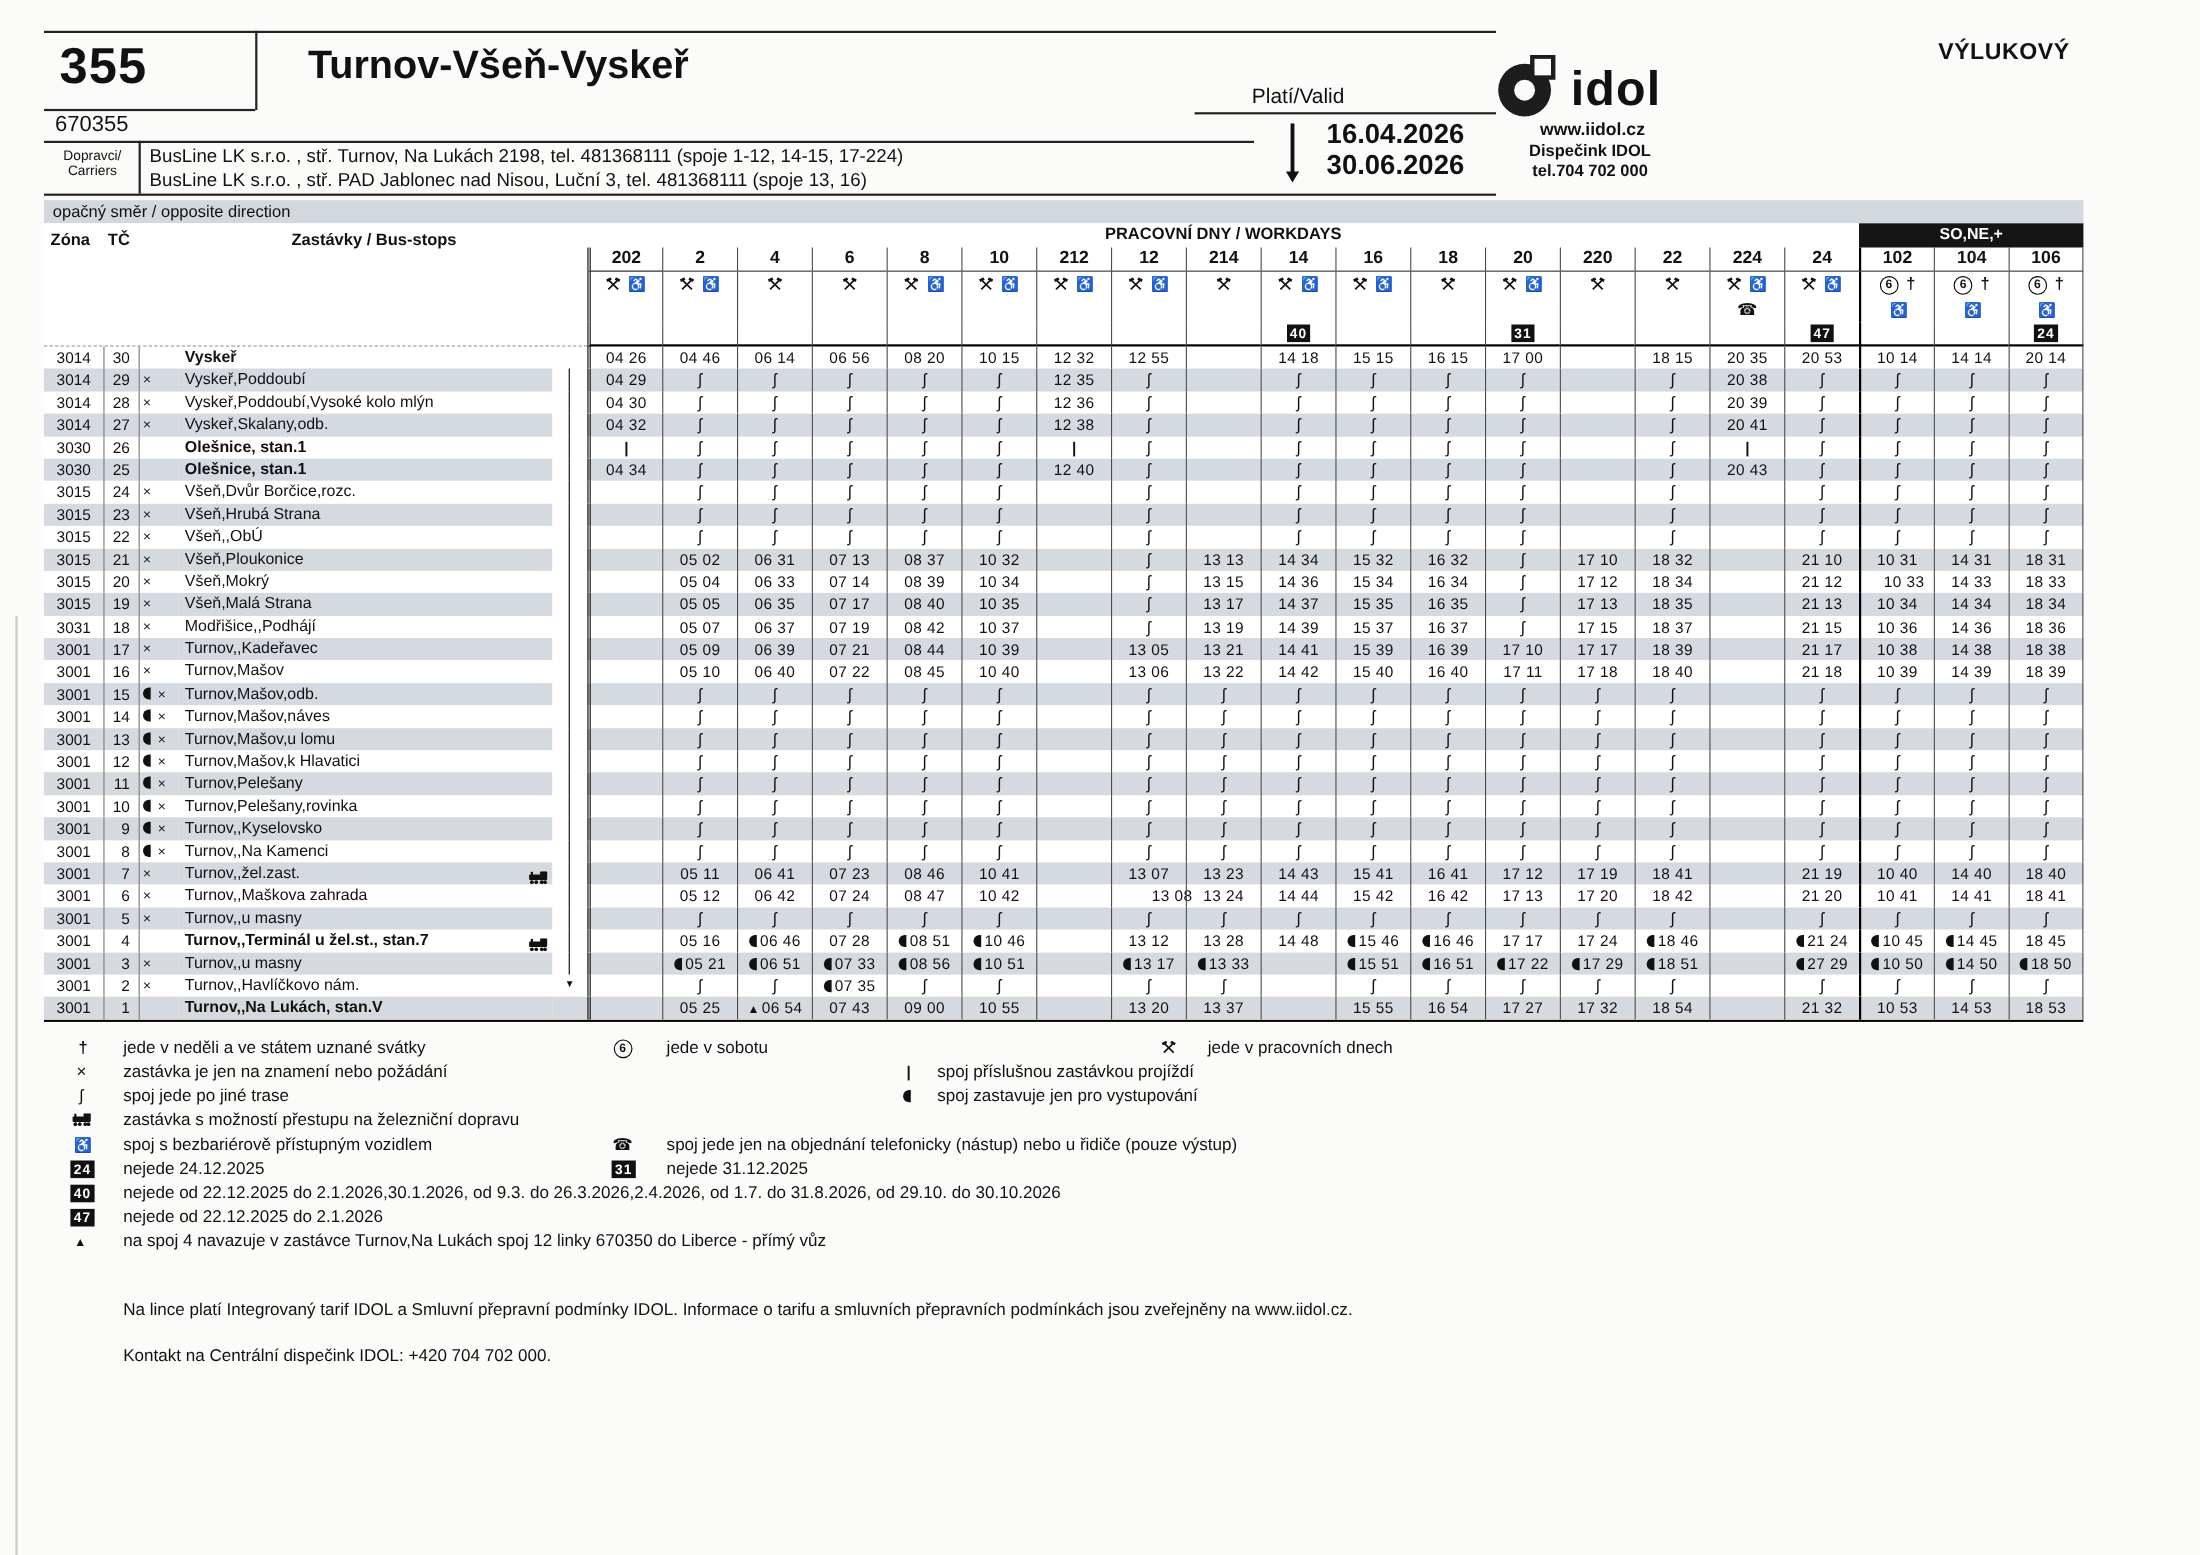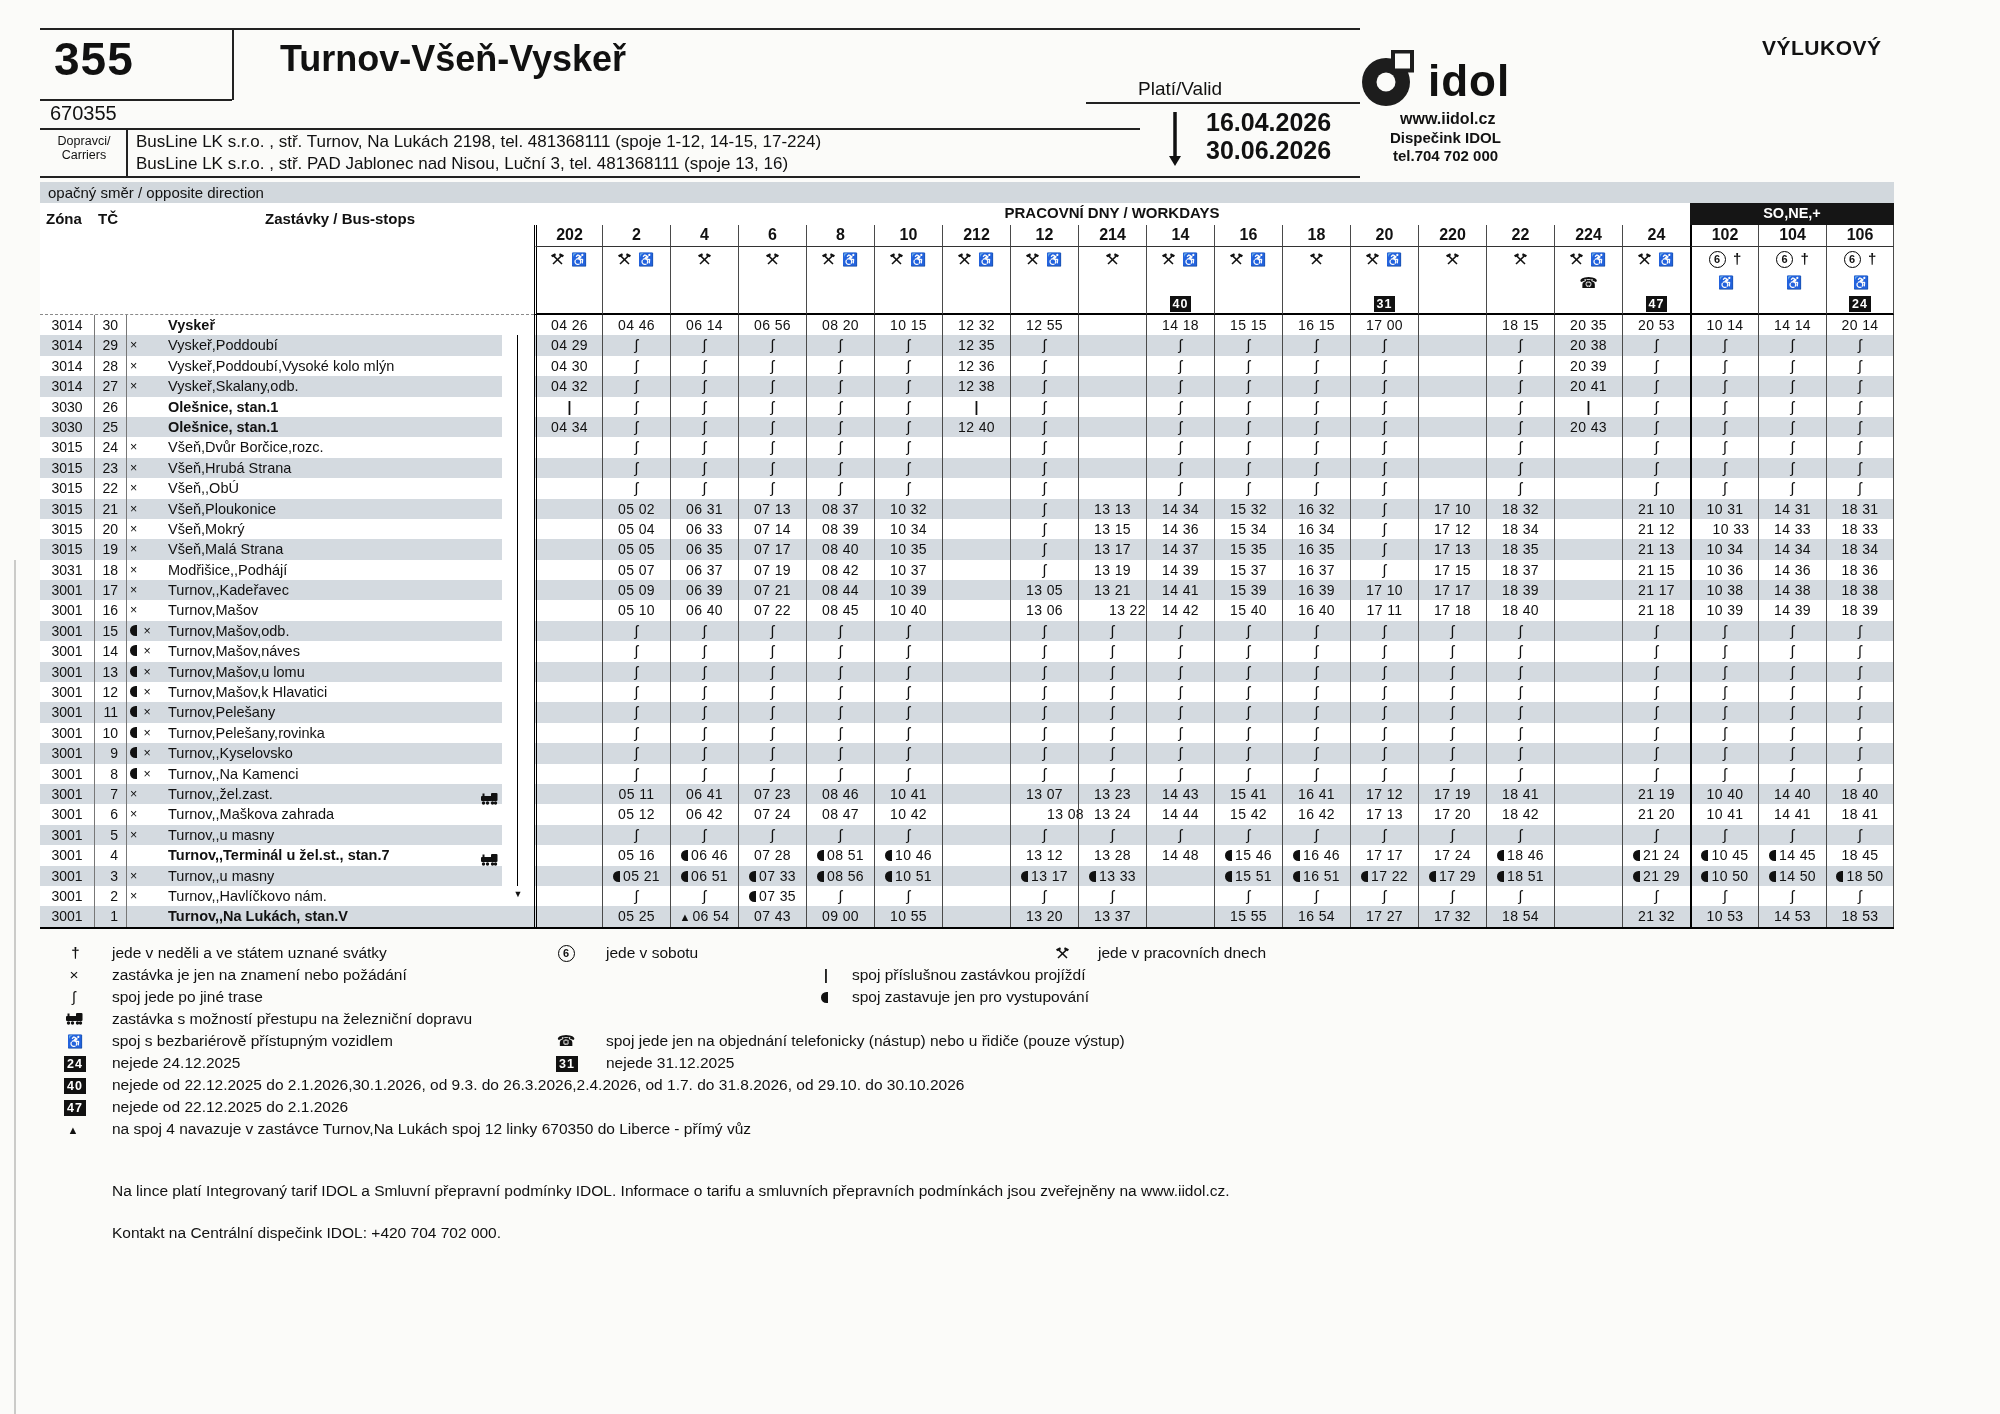--- a/index.html
+++ b/index.html
@@ -758,21 +758,21 @@
       <div class="nm" style="grid-area: 19 / 4;"><span>Turnov,Mašov</span></div>
       <div class="strip vl" style="grid-area: 19 / 5;"></div>
       <div class="td dbl" style="grid-area: 19 / 6;"></div>
       <div class="td sep" style="grid-area: 19 / 7;"><span class="tm">05 10</span></div>
       <div class="td sep" style="grid-area: 19 / 8;"><span class="tm">06 40</span></div>
       <div class="td sep" style="grid-area: 19 / 9;"><span class="tm">07 22</span></div>
       <div class="td sep" style="grid-area: 19 / 10;"><span class="tm">08 45</span></div>
       <div class="td sep" style="grid-area: 19 / 11;"><span class="tm">10 40</span></div>
       <div class="td sep" style="grid-area: 19 / 12;"></div>
       <div class="td sep" style="grid-area: 19 / 13;"><span class="tm">13 06</span></div>
-      <div class="td sep" style="grid-area: 19 / 14; text-align: right;"><span class="tm">13 22</span></div>
+      <div class="td sep" style="grid-area: 19 / 14;"><span class="tm">13 22</span></div>
       <div class="td sep" style="grid-area: 19 / 15;"><span class="tm">14 42</span></div>
       <div class="td sep" style="grid-area: 19 / 16;"><span class="tm">15 40</span></div>
       <div class="td sep" style="grid-area: 19 / 17;"><span class="tm">16 40</span></div>
       <div class="td sep" style="grid-area: 19 / 18;"><span class="tm">17 11</span></div>
       <div class="td sep" style="grid-area: 19 / 19;"><span class="tm">17 18</span></div>
       <div class="td sep" style="grid-area: 19 / 20;"><span class="tm">18 40</span></div>
       <div class="td sep" style="grid-area: 19 / 21;"></div>
       <div class="td sep" style="grid-area: 19 / 22;"><span class="tm">21 18</span></div>
       <div class="td heavy" style="grid-area: 19 / 23;"><span class="tm">10 39</span></div>
       <div class="td sep" style="grid-area: 19 / 24;"><span class="tm">14 39</span></div>
@@ -1107,21 +1107,21 @@
       <div class="td sep alt" style="grid-area: 32 / 12;"></div>
       <div class="td sep alt" style="grid-area: 32 / 13;"><span class="hm"></span><span class="tm">13 17</span></div>
       <div class="td sep alt" style="grid-area: 32 / 14;"><span class="hm"></span><span class="tm">13 33</span></div>
       <div class="td sep alt" style="grid-area: 32 / 15;"></div>
       <div class="td sep alt" style="grid-area: 32 / 16;"><span class="hm"></span><span class="tm">15 51</span></div>
       <div class="td sep alt" style="grid-area: 32 / 17;"><span class="hm"></span><span class="tm">16 51</span></div>
       <div class="td sep alt" style="grid-area: 32 / 18;"><span class="hm"></span><span class="tm">17 22</span></div>
       <div class="td sep alt" style="grid-area: 32 / 19;"><span class="hm"></span><span class="tm">17 29</span></div>
       <div class="td sep alt" style="grid-area: 32 / 20;"><span class="hm"></span><span class="tm">18 51</span></div>
       <div class="td sep alt" style="grid-area: 32 / 21;"></div>
-      <div class="td sep alt" style="grid-area: 32 / 22;"><span class="hm"></span><span class="tm">21 29</span></div>
+      <div class="td sep alt" style="grid-area: 32 / 22;"><span class="hm"></span><span class="tm">27 29</span></div>
       <div class="td heavy alt" style="grid-area: 32 / 23;"><span class="hm"></span><span class="tm">10 50</span></div>
       <div class="td sep alt" style="grid-area: 32 / 24;"><span class="hm"></span><span class="tm">14 50</span></div>
       <div class="td sep rgt alt" style="grid-area: 32 / 25;"><span class="hm"></span><span class="tm">18 50</span></div>
       <div class="zn" style="grid-area: 33 / 1;">3001</div>
       <div class="tcc" style="grid-area: 33 / 2;">2</div>
       <div class="mk" style="grid-area: 33 / 3;">×</div>
       <div class="nm" style="grid-area: 33 / 4;"><span>Turnov,,Havlíčkovo nám.</span></div>
       <div class="strip" style="grid-area: 33 / 5;">
         <span class="dn">▼</span>
       </div>

